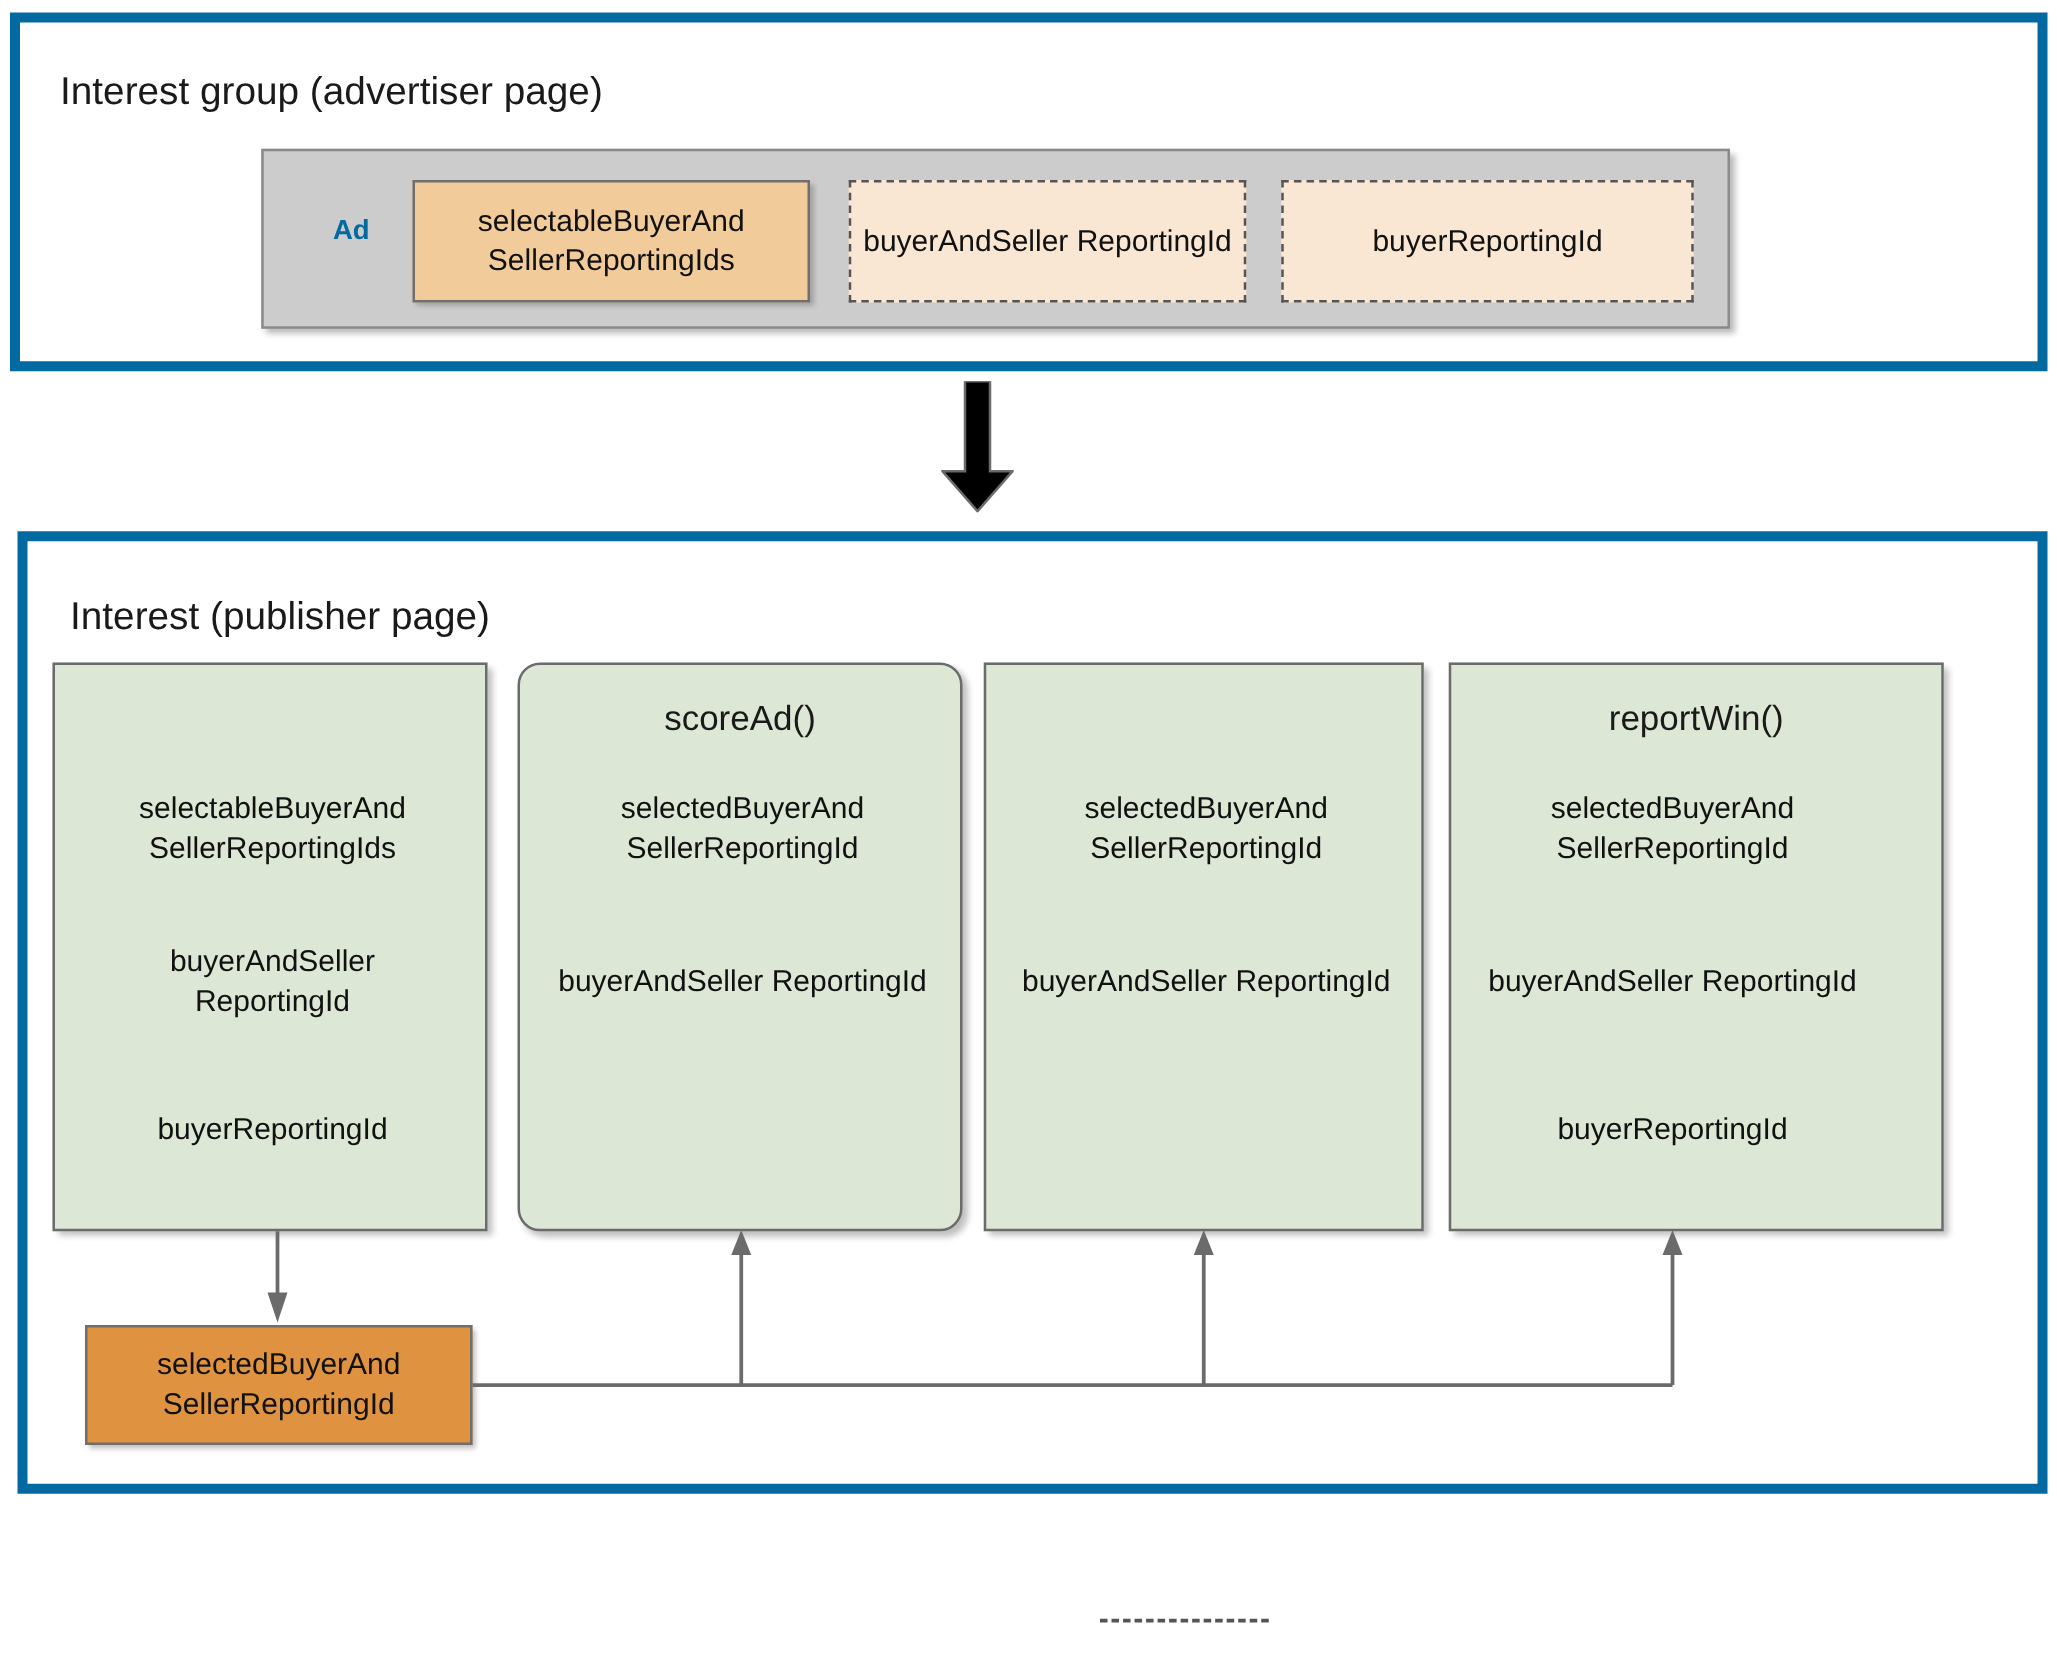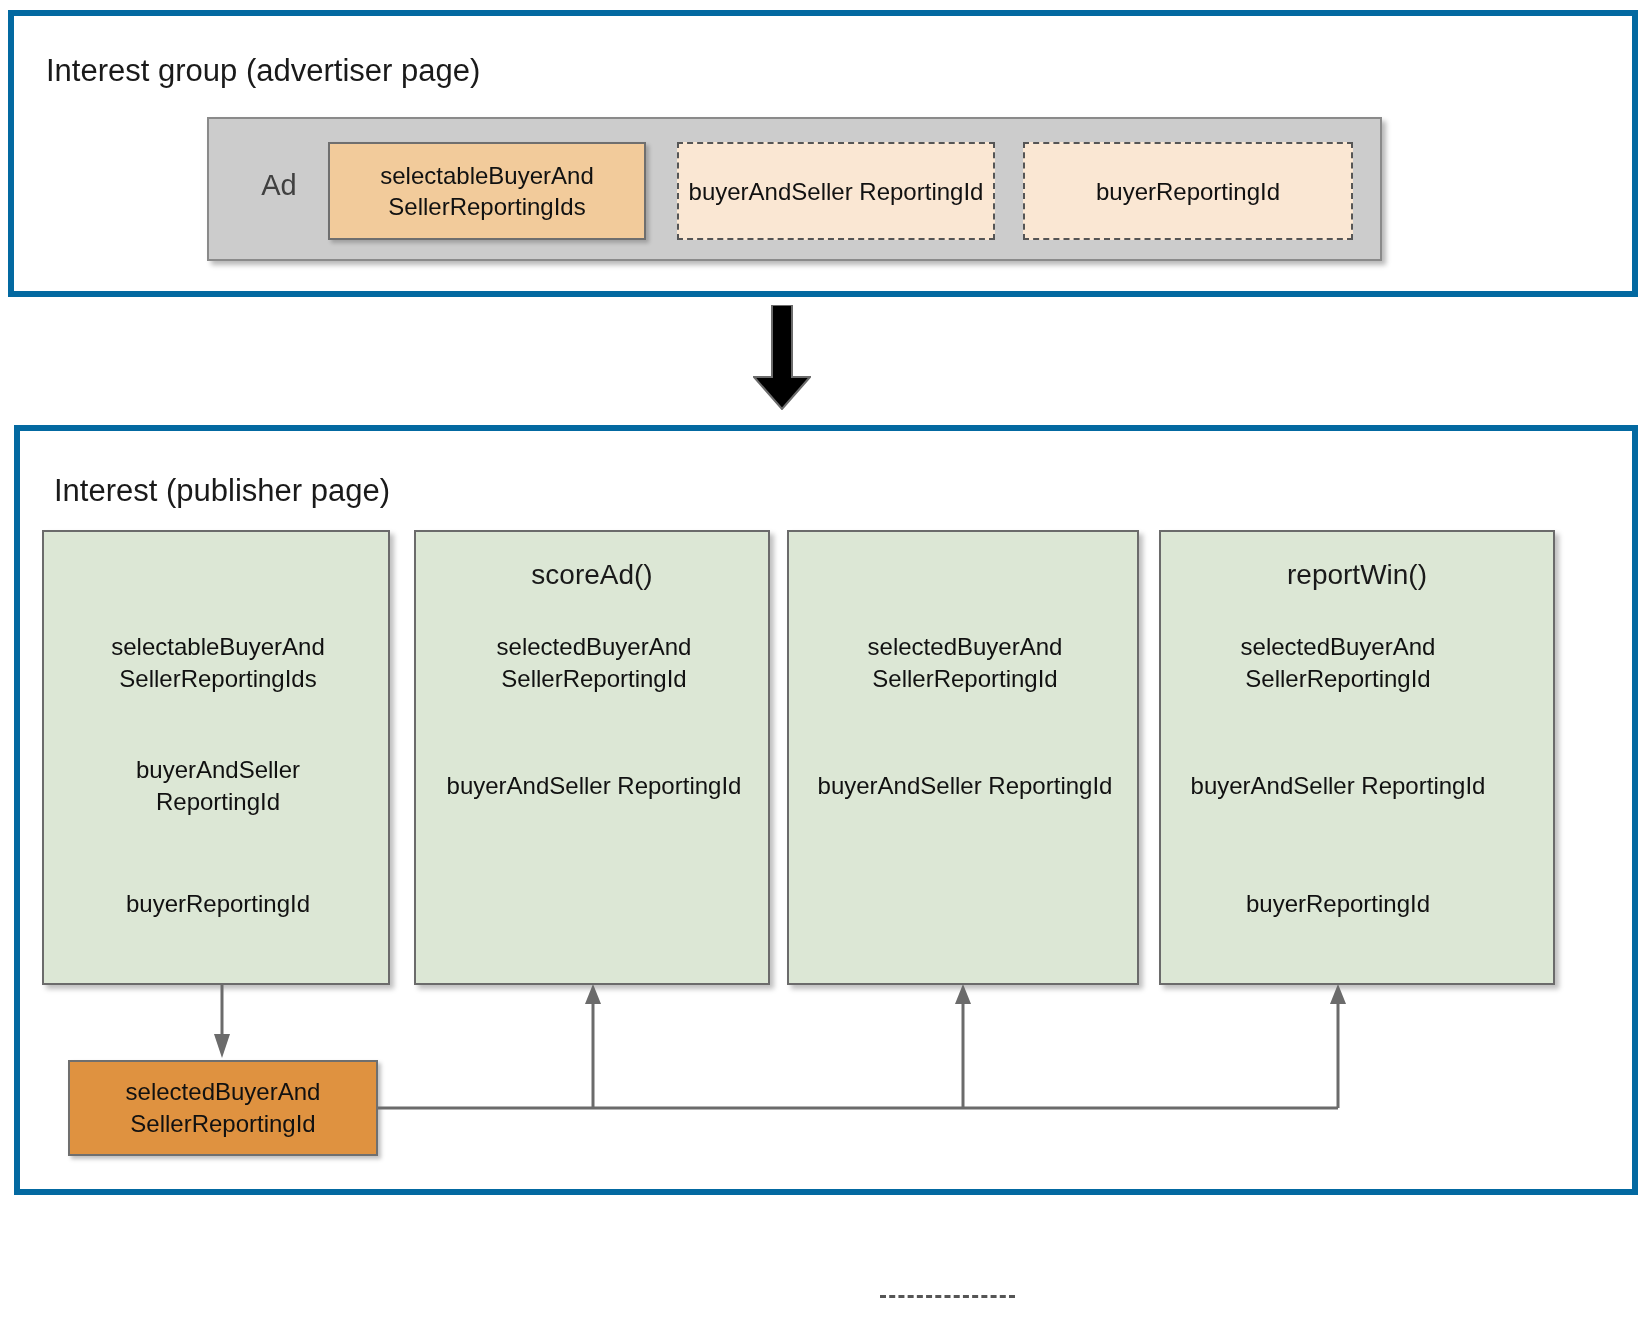--- a/index.html
+++ b/index.html
@@ -5,21 +5,21 @@
   html,body{margin:0;padding:0;background:#ffffff;}
   body{
     width:1646px;height:1332px;position:relative;
     font-family:"Liberation Sans","DejaVu Sans",sans-serif;
     color:#202124;overflow:hidden;
   }
 
   
   .panel{
     position:absolute;
-    border:6px solid #0369a1;
+    border:8px solid #0369a1;
     background:#ffffff;
     box-sizing:border-box;
   }
   .panel-title{
     position:absolute;
     font-size:31px;
     line-height:34px;
     color:#1a1a1a;
     white-space:nowrap;
   }
@@ -28,21 +28,21 @@
   #ig-panel{left:8px;top:10px;width:1630px;height:287px;}
   #ig-title{left:32px;top:38px;}
 
   #ad-box{
     position:absolute;left:193px;top:101px;width:1175px;height:144px;
     background:#cccccc;border:2px solid #8a8a8a;box-sizing:border-box;
     box-shadow:4px 4px 5px rgba(0,0,0,.28);
   }
   #ad-label{
     position:absolute;left:35px;top:50px;width:70px;
-    font-size:29px;font-weight:normal;text-align:center;color:#404040;
+    font-size:22px;font-weight:bold;text-align:center;color:#0369a1;
   }
 
   .chip{
     position:absolute;box-sizing:border-box;
     display:flex;align-items:center;justify-content:center;
     text-align:center;font-size:24px;line-height:31px;color:#111;
   }
   .chip.solid-light{
     background:#f2cb9b;border:2px solid #6f6f6f;
     box-shadow:3px 3px 4px rgba(0,0,0,.22);
@@ -71,21 +71,21 @@
     position:absolute;left:0;right:0;top:26px;
     text-align:center;font-size:28px;line-height:34px;color:#1a1a1a;
   }
   .col-chip{
     position:absolute;box-sizing:border-box;
     display:flex;align-items:center;justify-content:center;
     text-align:center;font-size:24px;line-height:32px;color:#111;
   }
 
   #col-0{left:42px;width:348px;height:455px;}
-  #col-1{left:414px;width:356px;height:455px;}
+  #col-1{left:414px;width:356px;height:455px;border-radius:18px;}
   #col-2{left:787px;width:352px;height:455px;}
   #col-3{left:1159px;width:396px;height:455px;}
 
   
   #out-box{
     position:absolute;left:68px;top:1060px;width:310px;height:96px;
     background:#df9240;border:2px solid #6f6f6f;box-sizing:border-box;
     box-shadow:3px 3px 4px rgba(0,0,0,.25);
     display:flex;align-items:center;justify-content:center;
     text-align:center;font-size:24px;line-height:32px;color:#111;

